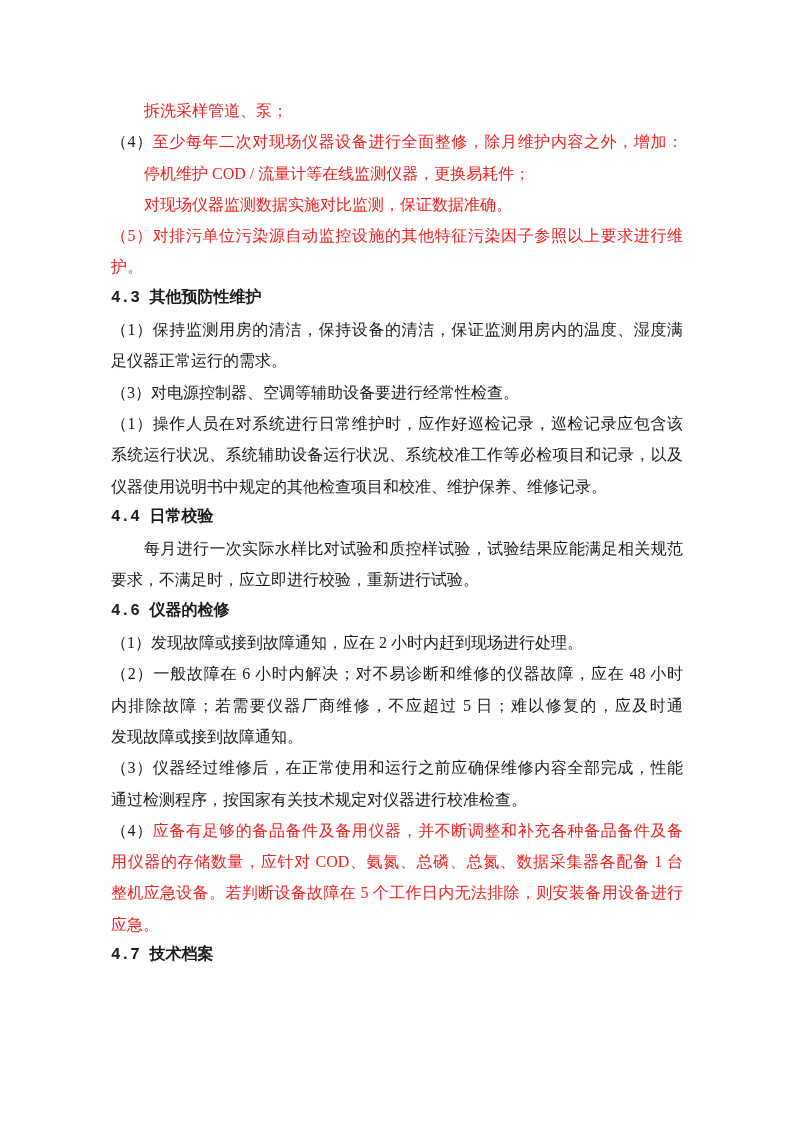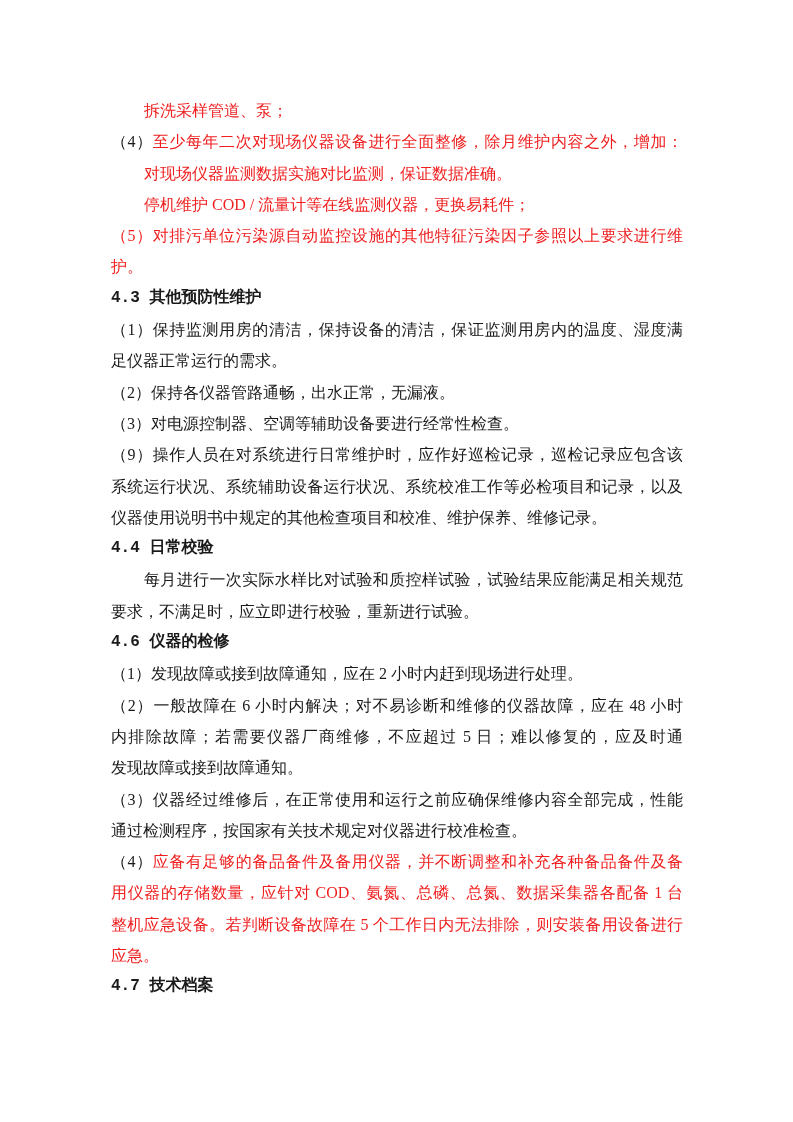--- a/index.html
+++ b/index.html
@@ -34,30 +34,29 @@
   .line .red { color:var(--red); }
   .ind2 { padding-left:33px; }
 </style>
 </head>
 <body>
 
 <div class="page">
   <div class="doc">
       <div class="line ind2"><span class="red">拆洗采样管道、泵；</span></div>
       <div class="line j"><span class="ink">（4）</span><span class="red">至少每年二次对现场仪器设备进行全面整修，除月维护内容之外，增加：</span></div>
+      <div class="line ind2"><span class="red">停机维护 COD / 流量计等在线监测仪器，更换易耗件；</span></div>
       <div class="line ind2"><span class="red">对现场仪器监测数据实施对比监测，保证数据准确。</span></div>
-      <div class="line ind2"><span class="red">停机维护 COD / 流量计等在线监测仪器，更换易耗件；</span></div>
       <div class="line j"><span class="red">（5）对排污单位污染源自动监控设施的其他特征污染因子参照以上要求进行维</span></div>
       <div class="line"><span class="red">护。</span></div>
       <div class="line b"><span class="ink">4.3 其他预防性维护</span></div>
       <div class="line j"><span class="ink">（1）保持监测用房的清洁，保持设备的清洁，保证监测用房内的温度、湿度满</span></div>
       <div class="line"><span class="ink">足仪器正常运行的需求。</span></div>
-      <div class="line"><span class="ink">（2）保持各仪器管路通畅，出水正常，无漏液。</span></div>
       <div class="line"><span class="ink">（3）对电源控制器、空调等辅助设备要进行经常性检查。</span></div>
-      <div class="line j"><span class="ink">（9）操作人员在对系统进行日常维护时，应作好巡检记录，巡检记录应包含该</span></div>
+      <div class="line j"><span class="ink">（1）操作人员在对系统进行日常维护时，应作好巡检记录，巡检记录应包含该</span></div>
       <div class="line j"><span class="ink">系统运行状况、系统辅助设备运行状况、系统校准工作等必检项目和记录，以及</span></div>
       <div class="line"><span class="ink">仪器使用说明书中规定的其他检查项目和校准、维护保养、维修记录。</span></div>
       <div class="line b"><span class="ink">4.4 日常校验</span></div>
       <div class="line j ind2"><span class="ink">每月进行一次实际水样比对试验和质控样试验，试验结果应能满足相关规范</span></div>
       <div class="line"><span class="ink">要求，不满足时，应立即进行校验，重新进行试验。</span></div>
       <div class="line b"><span class="ink">4.6 仪器的检修</span></div>
       <div class="line"><span class="ink">（1）发现故障或接到故障通知，应在 2 小时内赶到现场进行处理。</span></div>
       <div class="line j"><span class="ink">（2）一般故障在 6 小时内解决；对不易诊断和维修的仪器故障，应在 48 小时</span></div>
       <div class="line j"><span class="ink">内排除故障；若需要仪器厂商维修，不应超过 5 日；难以修复的，应及时通</span></div>
       <div class="line"><span class="ink">发现故障或接到故障通知。</span></div>

